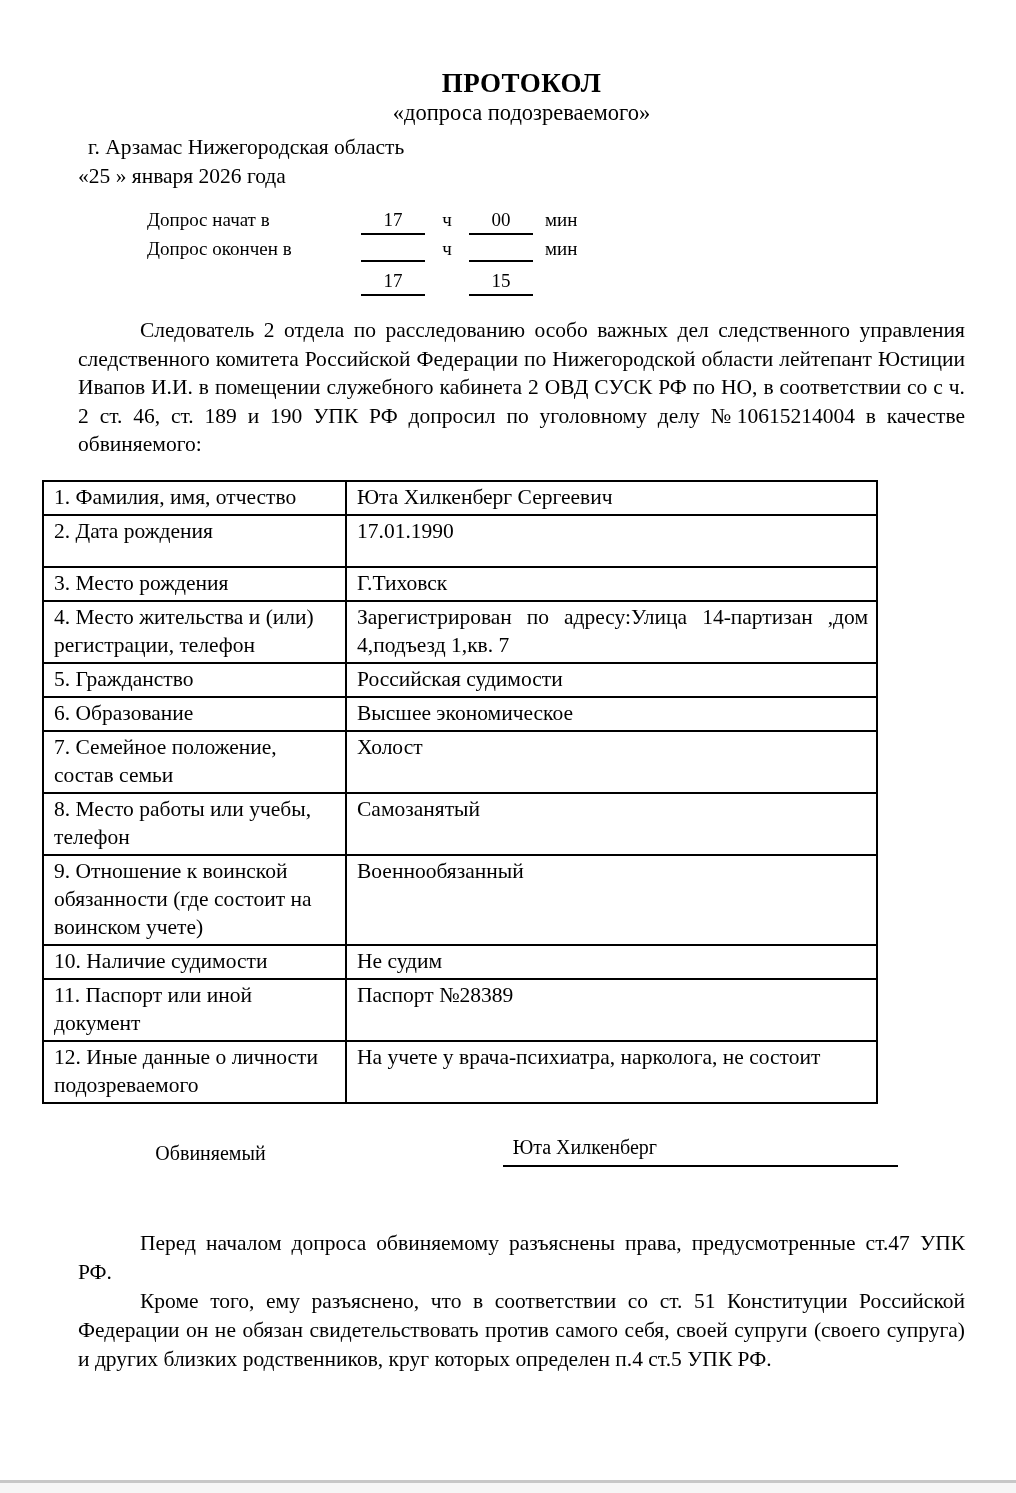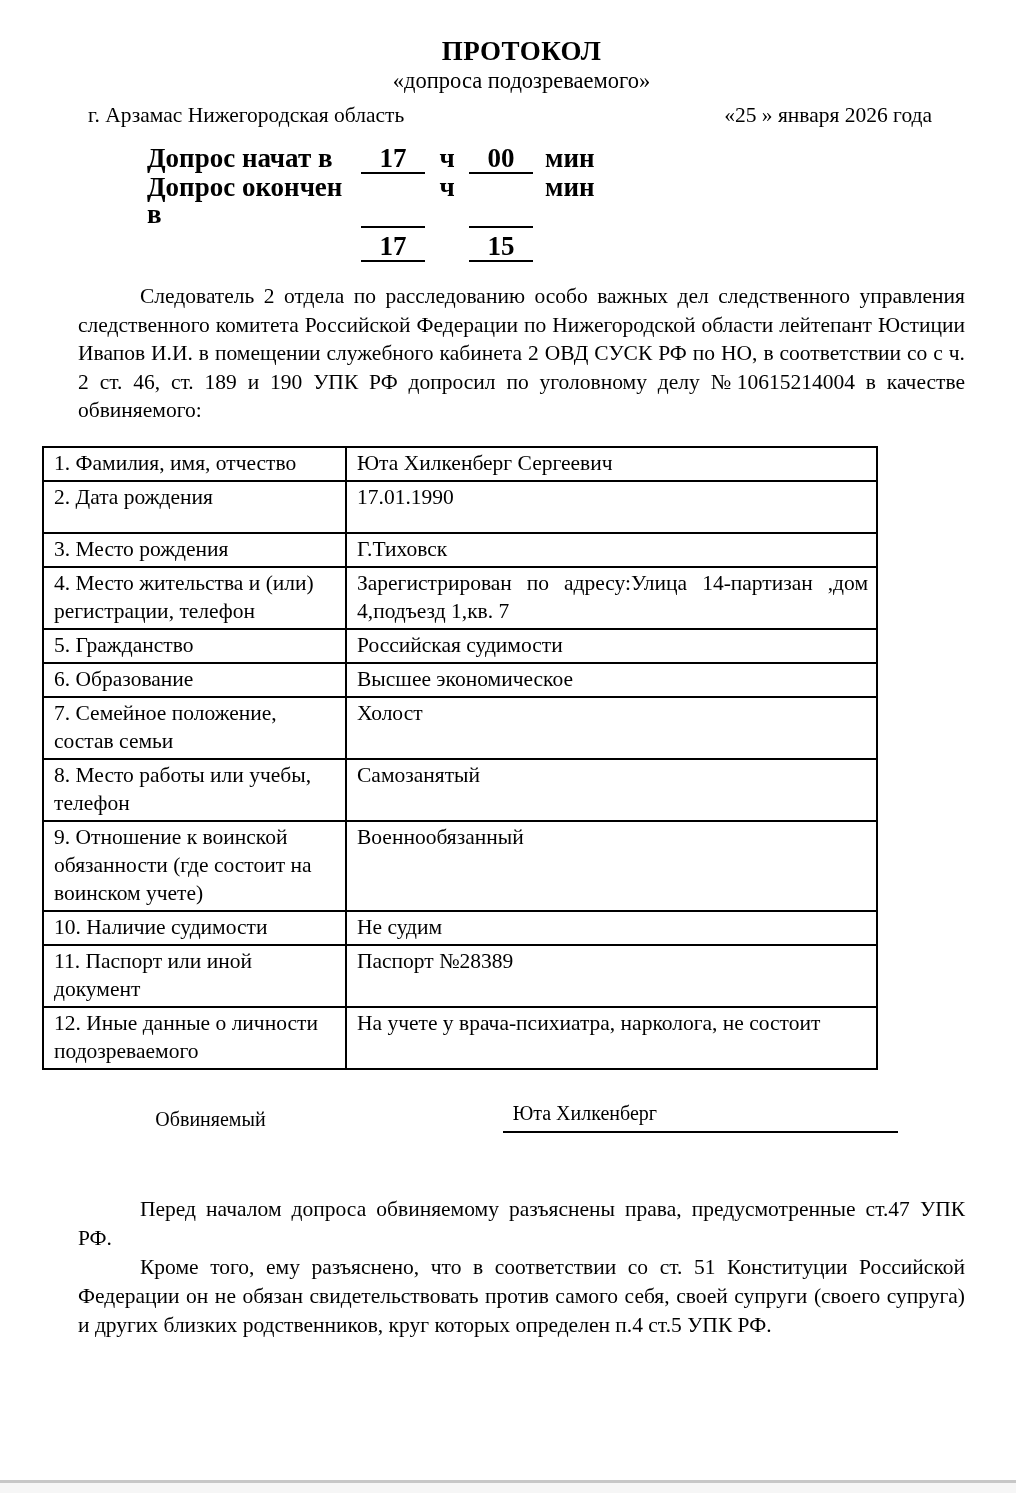--- a/index.html
+++ b/index.html
@@ -2,38 +2,38 @@
 <html lang="ru"><head>
 <meta charset="utf-8">
 <style>
   html, body { margin: 0; padding: 0; }
   body {
     width: 1016px; height: 1493px;
     background: #ffffff; color: #000;
     font-family: "Liberation Serif", "DejaVu Serif", serif;
     position: relative; overflow: hidden;
   }
-  .page { padding: 36px 51px 0 78px; }
+  .page { padding: 68px 51px 0 78px; }
 
   .doc-title {
     text-align: center; font-weight: bold;
     font-size: 27px; line-height: 30px; letter-spacing: 0.5px;
   }
   .doc-subtitle {
     text-align: center; font-size: 22.5px; line-height: 27px; margin-top: 1px;
   }
 
   .place-date-row {
     display: flex; justify-content: space-between;
-    font-size: 21.5px; line-height: 29px; margin-top: 7px;
+    font-size: 21.5px; line-height: 29px; margin-top: 7px; flex-direction: column;
   }
   .place { width: 370px; padding-left: 10px; }
   .date  { margin-right: 33px; white-space: nowrap; }
 
-  .times { margin: 15px 0 0 69px; font-size: 27px; font-weight: bold; }
+  .times { margin: 15px 0 0 69px; font-size: 19px; }
   .t-row { display: flex; line-height: 27px; }
   .t-label { width: 214px; }
   .t-slot  { width: 64px; border-bottom: 2px solid #000; text-align: center; }
   .t-unit  { width: 44px; text-align: center; }
   .t-min   { margin-left: 12px; text-align: right; }
   .t-row.t-values { margin-top: 5px; }
   .t-row.t-values .t-slot:first-of-type { width: 76px; }
 
   .intro {
     margin: 20px 0 0 0; font-size: 21.5px; line-height: 28.6px;

